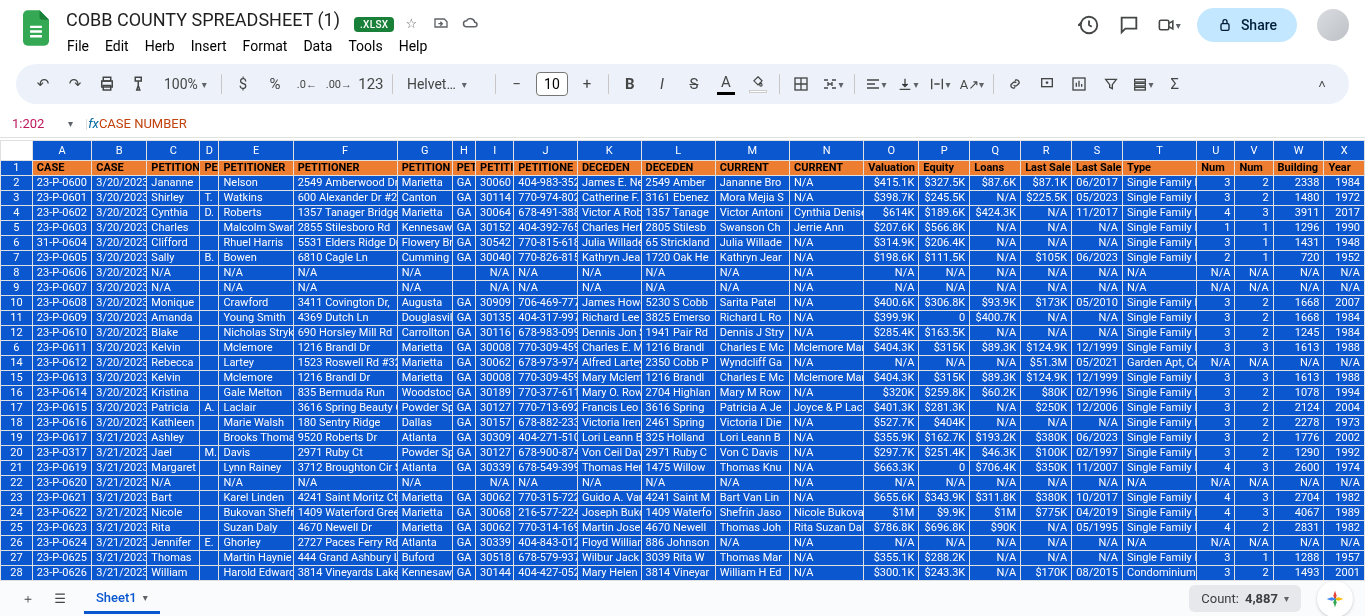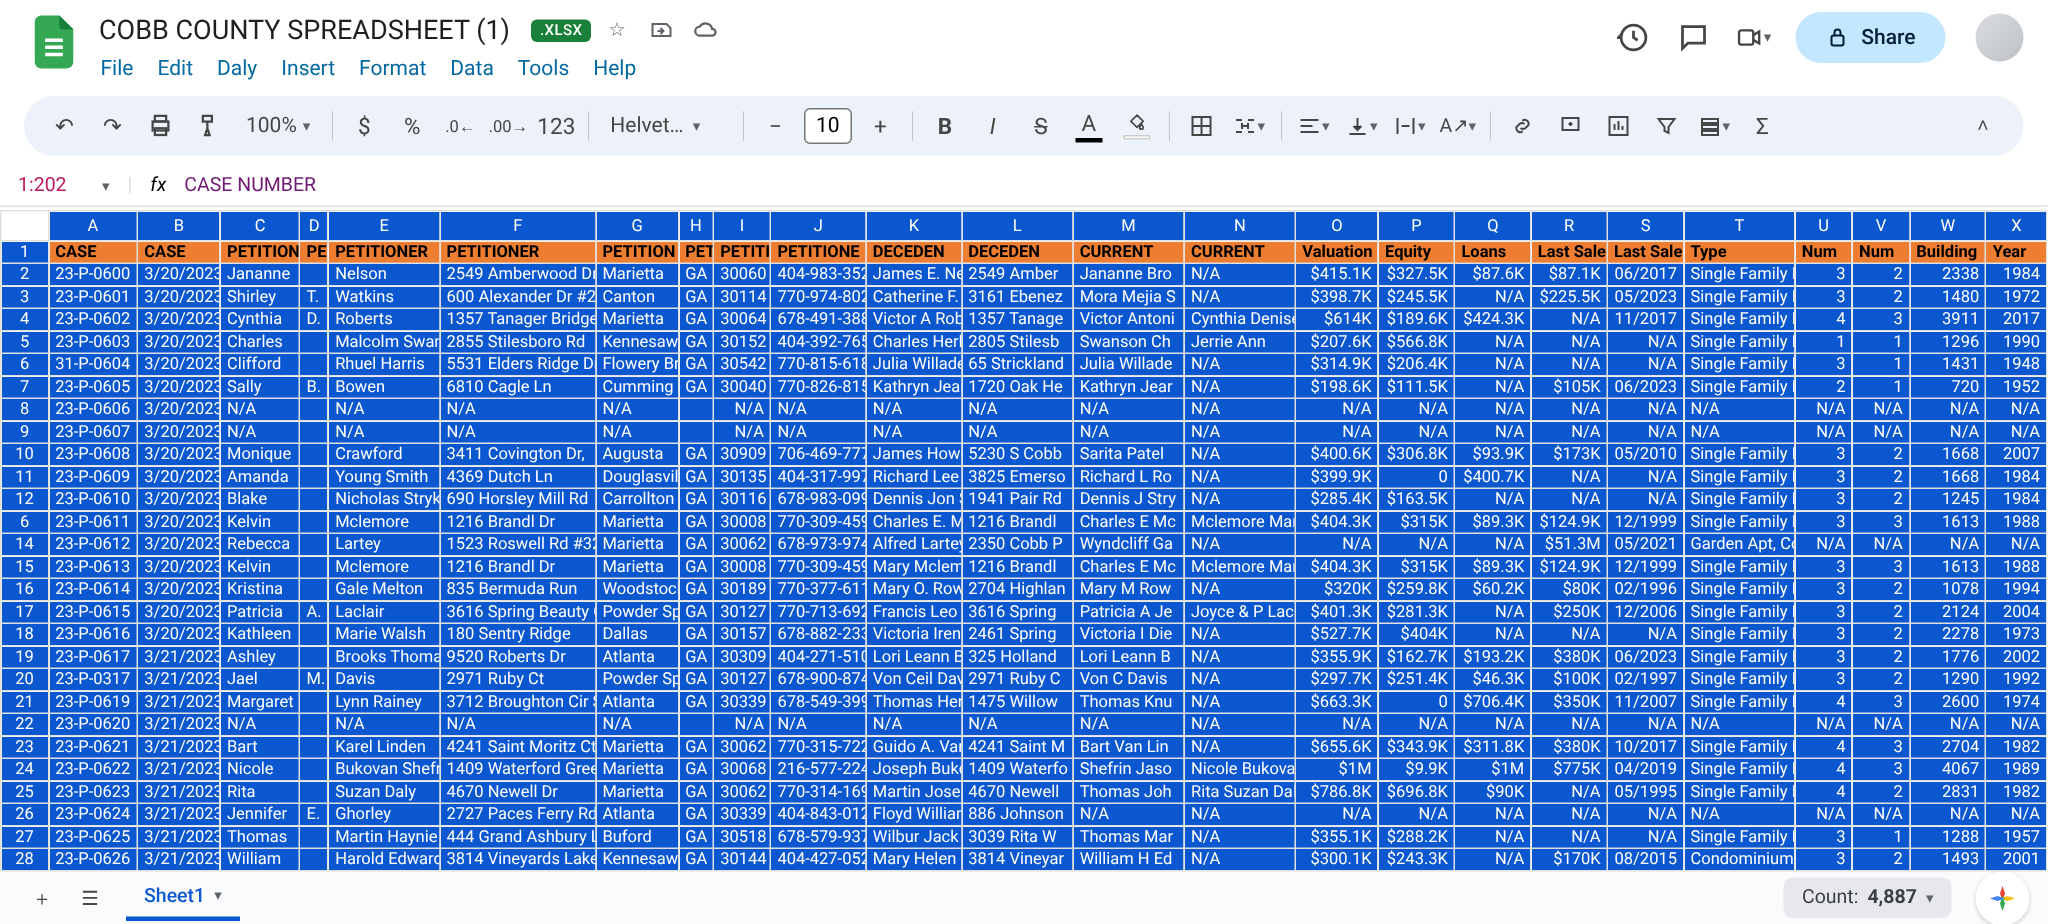--- a/index.html
+++ b/index.html
@@ -1,27 +1,27 @@
 <!DOCTYPE html>
 <html><head>
 <meta charset="utf-8">
 <style>
 *{box-sizing:border-box;margin:0;padding:0;font-family:"Google Sans",Roboto,Arial,sans-serif}
 body{width:1365px;height:616px;overflow:hidden;background:#fff;font-size:13px;color:#3c4043}
 .header{display:flex;align-items:flex-start;padding:8px 16px 0;height:64px}
 .logo{width:40px;height:40px;display:flex;align-items:center;justify-content:center}
 .logo svg{width:26px;height:36px}
 .title-area{flex:1;margin-left:4px}
-.title-row{display:flex;align-items:center;gap:8px;height:24px}
+.title-row{display:flex;align-items:flex-end;gap:8px;height:24px}
 .doc-title{font-size:18px;color:#1f1f1f;padding:2px 6px}
 .xlsx-badge{background:#188038;color:#fff;font-size:10px;font-weight:500;padding:2px 6px;border-radius:4px;letter-spacing:0.3px}
 .title-icons{display:flex;gap:12px;color:#5f6368;align-items:center}
 .title-icons span{width:18px;height:18px;display:flex;align-items:center;justify-content:center;cursor:pointer}
 .menubar{display:flex;gap:2px;margin-top:2px}
-.menubar span{padding:4px 7px;font-size:14px;color:#0369a1;border-radius:4px;cursor:pointer}
+.menubar span{padding:4px 7px;font-size:14px;color:#000000;border-radius:4px;cursor:pointer}
 .header-right{display:flex;align-items:center;gap:16px;color:#5f6368}
 .header-right .icon-btn{width:24px;height:24px;display:flex;align-items:center;justify-content:center;cursor:pointer}
 .share-btn{display:flex;align-items:flex-end;gap:8px;background:#c2e7ff;border-radius:40px;padding:9px 20px;color:#001d35;font-weight:500;font-size:14px;cursor:pointer}
 .avatar{width:32px;height:32px;border-radius:50%;background:linear-gradient(135deg,#dadce0,#bdc1c6);margin-left:4px;cursor:pointer}
 .toolbar{display:flex;align-items:center;height:40px;margin:0 16px;background:#edf2fa;border-radius:24px;padding:0 12px;gap:2px;color:#444746}
 .tb{width:30px;height:30px;display:flex;align-items:center;justify-content:center;border-radius:4px;cursor:pointer;font-size:15px}
 .tb.sep{border-left:1px solid #c7c7c7;height:20px;width:1px;margin:0 4px;cursor:default}
 .zoom{display:flex;align-items:center;gap:4px;padding:0 8px;cursor:pointer;font-size:14px}
 .font-select{display:flex;align-items:center;gap:6px;padding:0 8px;cursor:pointer;font-size:14px;width:90px;overflow:hidden}
 .fontsize-box{display:flex;align-items:center}
@@ -29,22 +29,22 @@
 .tb.bold{font-weight:bold}
 .tb.italic{font-style:italic}
 .tb.strike{text-decoration:line-through}
 .color-underline{display:flex;flex-direction:column;align-items:center;width:30px;cursor:pointer}
 .color-underline .bar{width:18px;height:3px;margin-top:1px}
 .toolbar-spacer{flex:1}
 .caret-up{width:30px;height:30px;display:flex;align-items:center;justify-content:center;cursor:pointer}
 .namebox-row{display:flex;align-items:center;height:28px;border-bottom:1px solid #e0e0e0;padding:0 0 0 8px;margin-top:6px}
 .namebox{width:60px;font-size:13px;color:#be185d;padding:0 4px}
 .namebox-caret{color:#5f6368;font-size:10px;margin-right:12px;cursor:pointer}
-.fx{font-style:italic;color:#000000;font-size:13px;margin:0 12px}
-.formula-input{flex:1;border:none;outline:none;font-size:13px;color:#701a75;background:transparent}
+.fx{font-style:italic;color:#0369a1;font-size:13px;margin:0 0}
+.formula-input{flex:1;border:none;outline:none;font-size:13px;color:#c2410c;background:transparent}
 .grid-wrap{position:relative;height:472px;overflow:hidden;margin-top:2px}
 .grid{border-collapse:collapse;table-layout:fixed;font-size:11px;color:#1f1f1f;width:1365px}
 .grid th,.grid td{border:1px solid #e0e0e0;height:14px;padding:0 4px;overflow:hidden;white-space:nowrap;text-overflow:clip;line-height:14px}
 .grid thead th{background:#fff;font-weight:normal;color:#5f6368;text-align:center;font-size:11px;height:20px}
 .grid thead th.selcol{background:#0b57d0;color:#fff}
 .rowhead{background:#fff;text-align:center;color:#5f6368;width:30px;font-size:11px}
 .rowhead.selrow{background:#0b57d0;color:#fff}
 .corner{background:#f8f9fa;width:30px}
 .hdrcell{background:#ed7d31;color:#000;font-weight:bold}
 .datacell.sel{background:#0b57d0;color:#fff}
@@ -87,21 +87,21 @@
         <span>
             <svg width="18" height="14" viewBox="0 0 24 18" fill="none" stroke="#5f6368" stroke-width="2">
               <path d="M6 14a4 4 0 010-8 6 6 0 0111 2 3 3 0 010 6H6z"></path>
             </svg>
           </span>
       </div>
     </div>
     <div class="menubar">
       <span>File</span>
       <span>Edit</span>
-      <span>Daly</span>
+      <span>Herb</span>
       <span>Insert</span>
       <span>Format</span>
       <span>Data</span>
       <span>Tools</span>
       <span>Help</span>
     </div>
   </div>
   <div class="header-right">
     <span class="icon-btn">
         <svg width="22" height="22" viewBox="0 0 24 24" fill="none" stroke="#444746" stroke-width="2">

